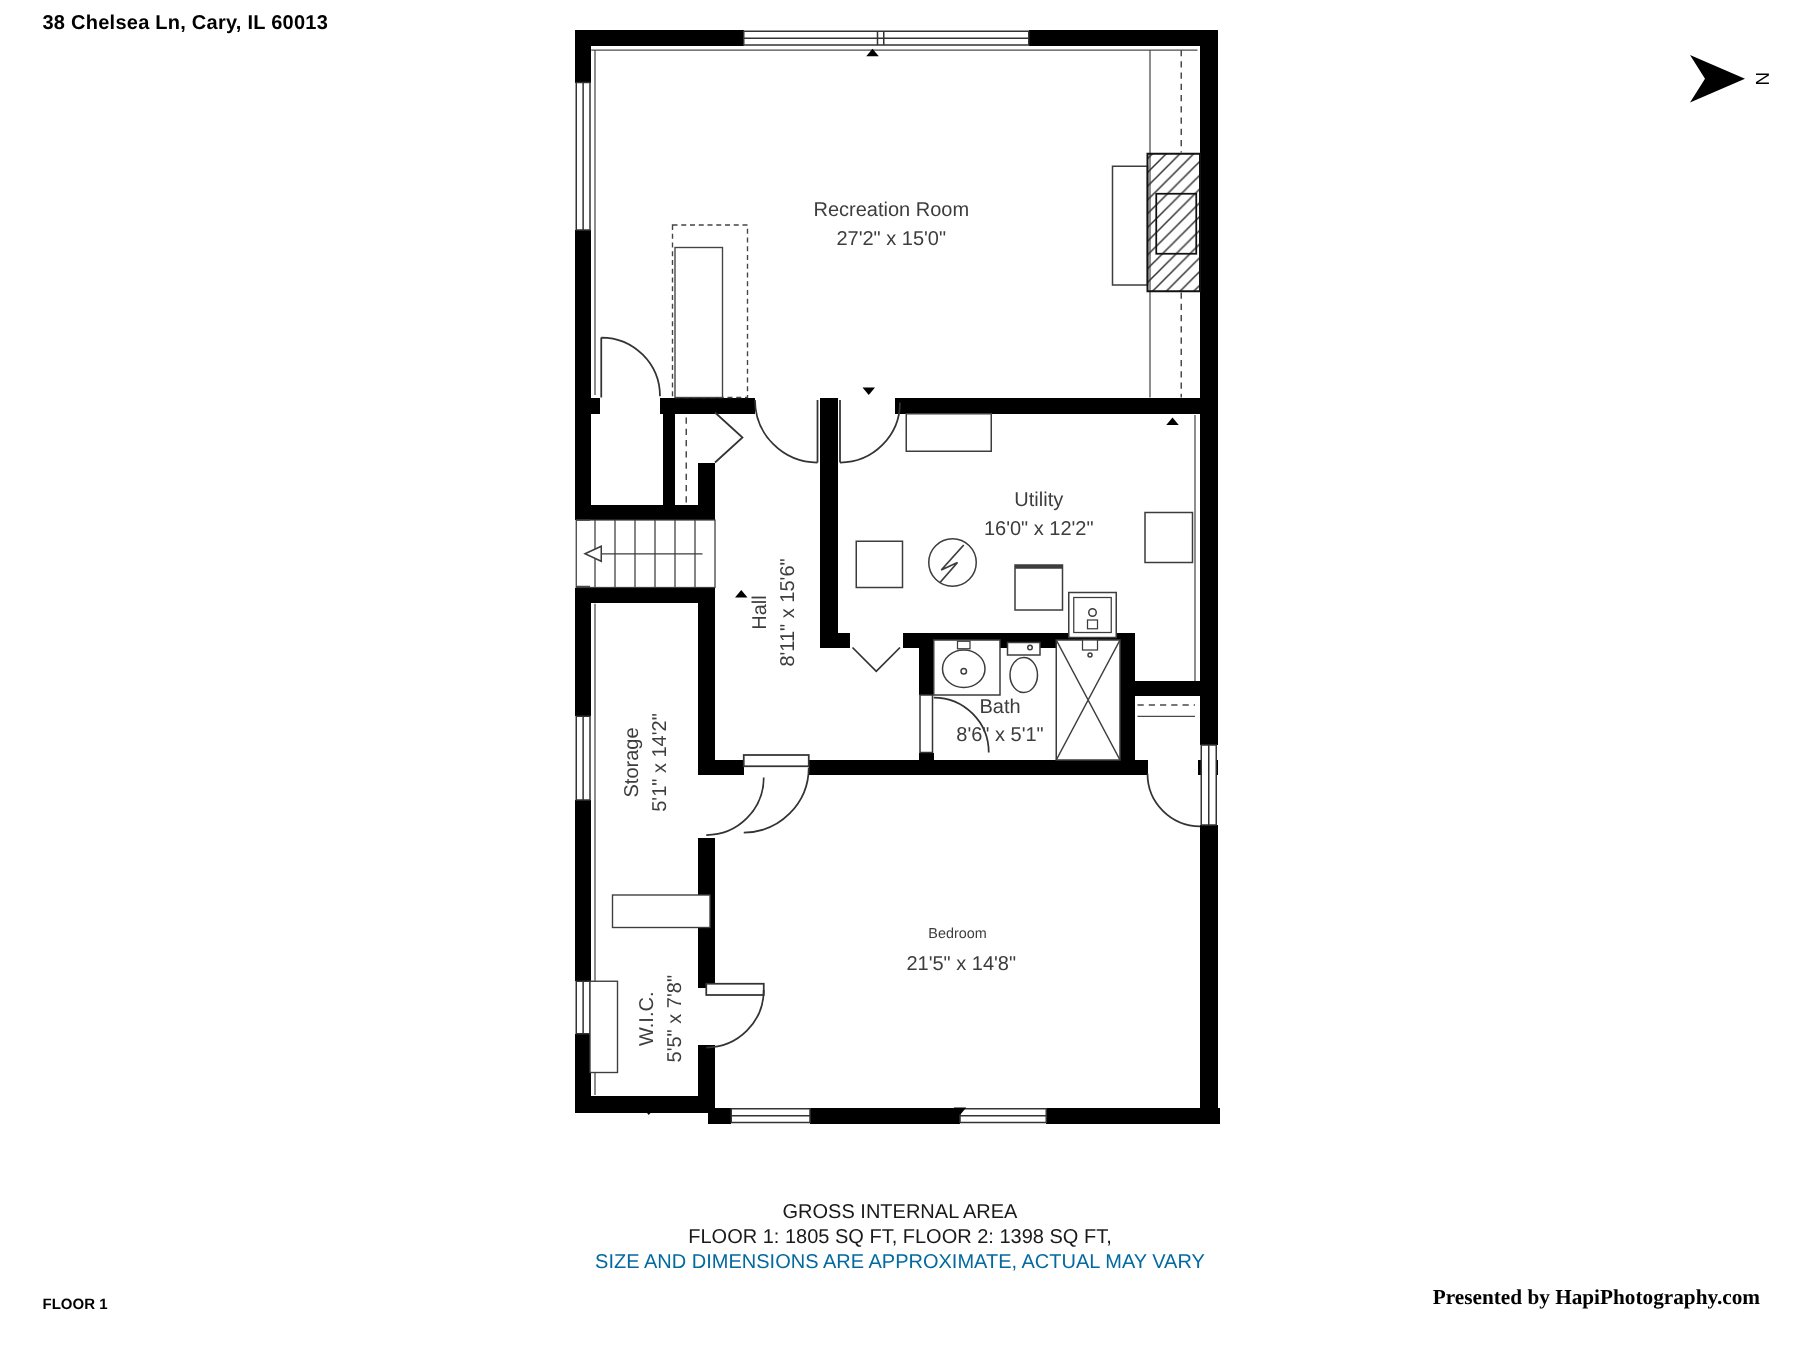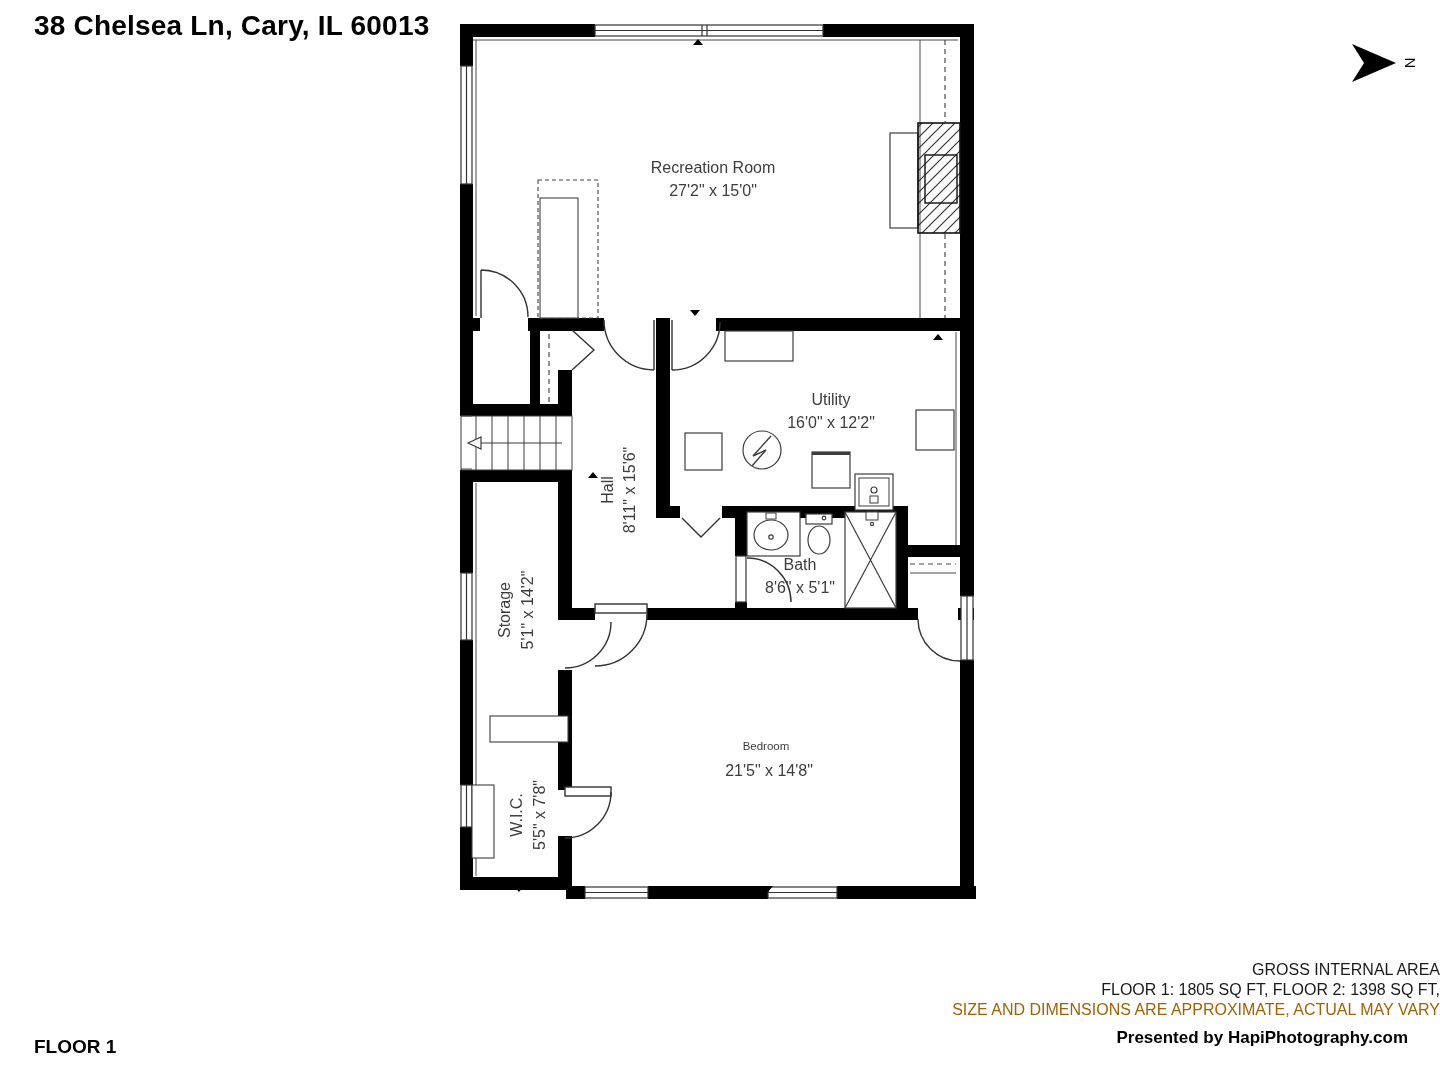--- a/index.html
+++ b/index.html
@@ -1,22 +1,22 @@
 <!DOCTYPE html>
 <html><head>
 <meta charset="utf-8">
 <style>
   html,body{margin:0;padding:0;background:#fff;}
   body{width:1440px;height:1080px;position:relative;overflow:hidden;
        font-family:"Liberation Sans","DejaVu Sans",sans-serif;color:#000;}
-  .title{position:absolute;left:34px;top:10px;font-size:28px;font-weight:bold;letter-spacing:.2px;}
-  .floor-label{position:absolute;left:34px;top:1036px;font-size:19px;font-weight:bold;}
-  .credit{position:absolute;right:32px;top:1028px;font-size:17px;font-weight:bold;}
-  .footer{position:absolute;left:0;right:0;top:960px;text-align:right;font-size:16px;line-height:20px;color:#1a1a1a;}
-  .footer .muted{color:#a16207;}
+  .title{position:absolute;left:34px;top:10px;font-size:16px;font-weight:bold;letter-spacing:.2px;}
+  .floor-label{position:absolute;left:34px;top:1036px;font-size:12px;font-weight:bold;}
+  .credit{position:absolute;right:32px;top:1028px;font-size:17px;font-weight:bold;font-family:Liberation Serif, serif;}
+  .footer{position:absolute;left:0;right:0;top:960px;text-align:center;font-size:16px;line-height:20px;color:#1a1a1a;}
+  .footer .muted{color:#0369a1;}
   svg{position:absolute;left:0;top:0;}
   .roomname{font-size:16px;fill:#3d3d3d;}
   .roomdim{font-size:16px;fill:#3d3d3d;}
   .roomname-sm{font-size:11.5px;fill:#3d3d3d;}
 </style>
 </head>
 <body>
 
 <div class="title">38 Chelsea Ln, Cary, IL 60013</div>
 

